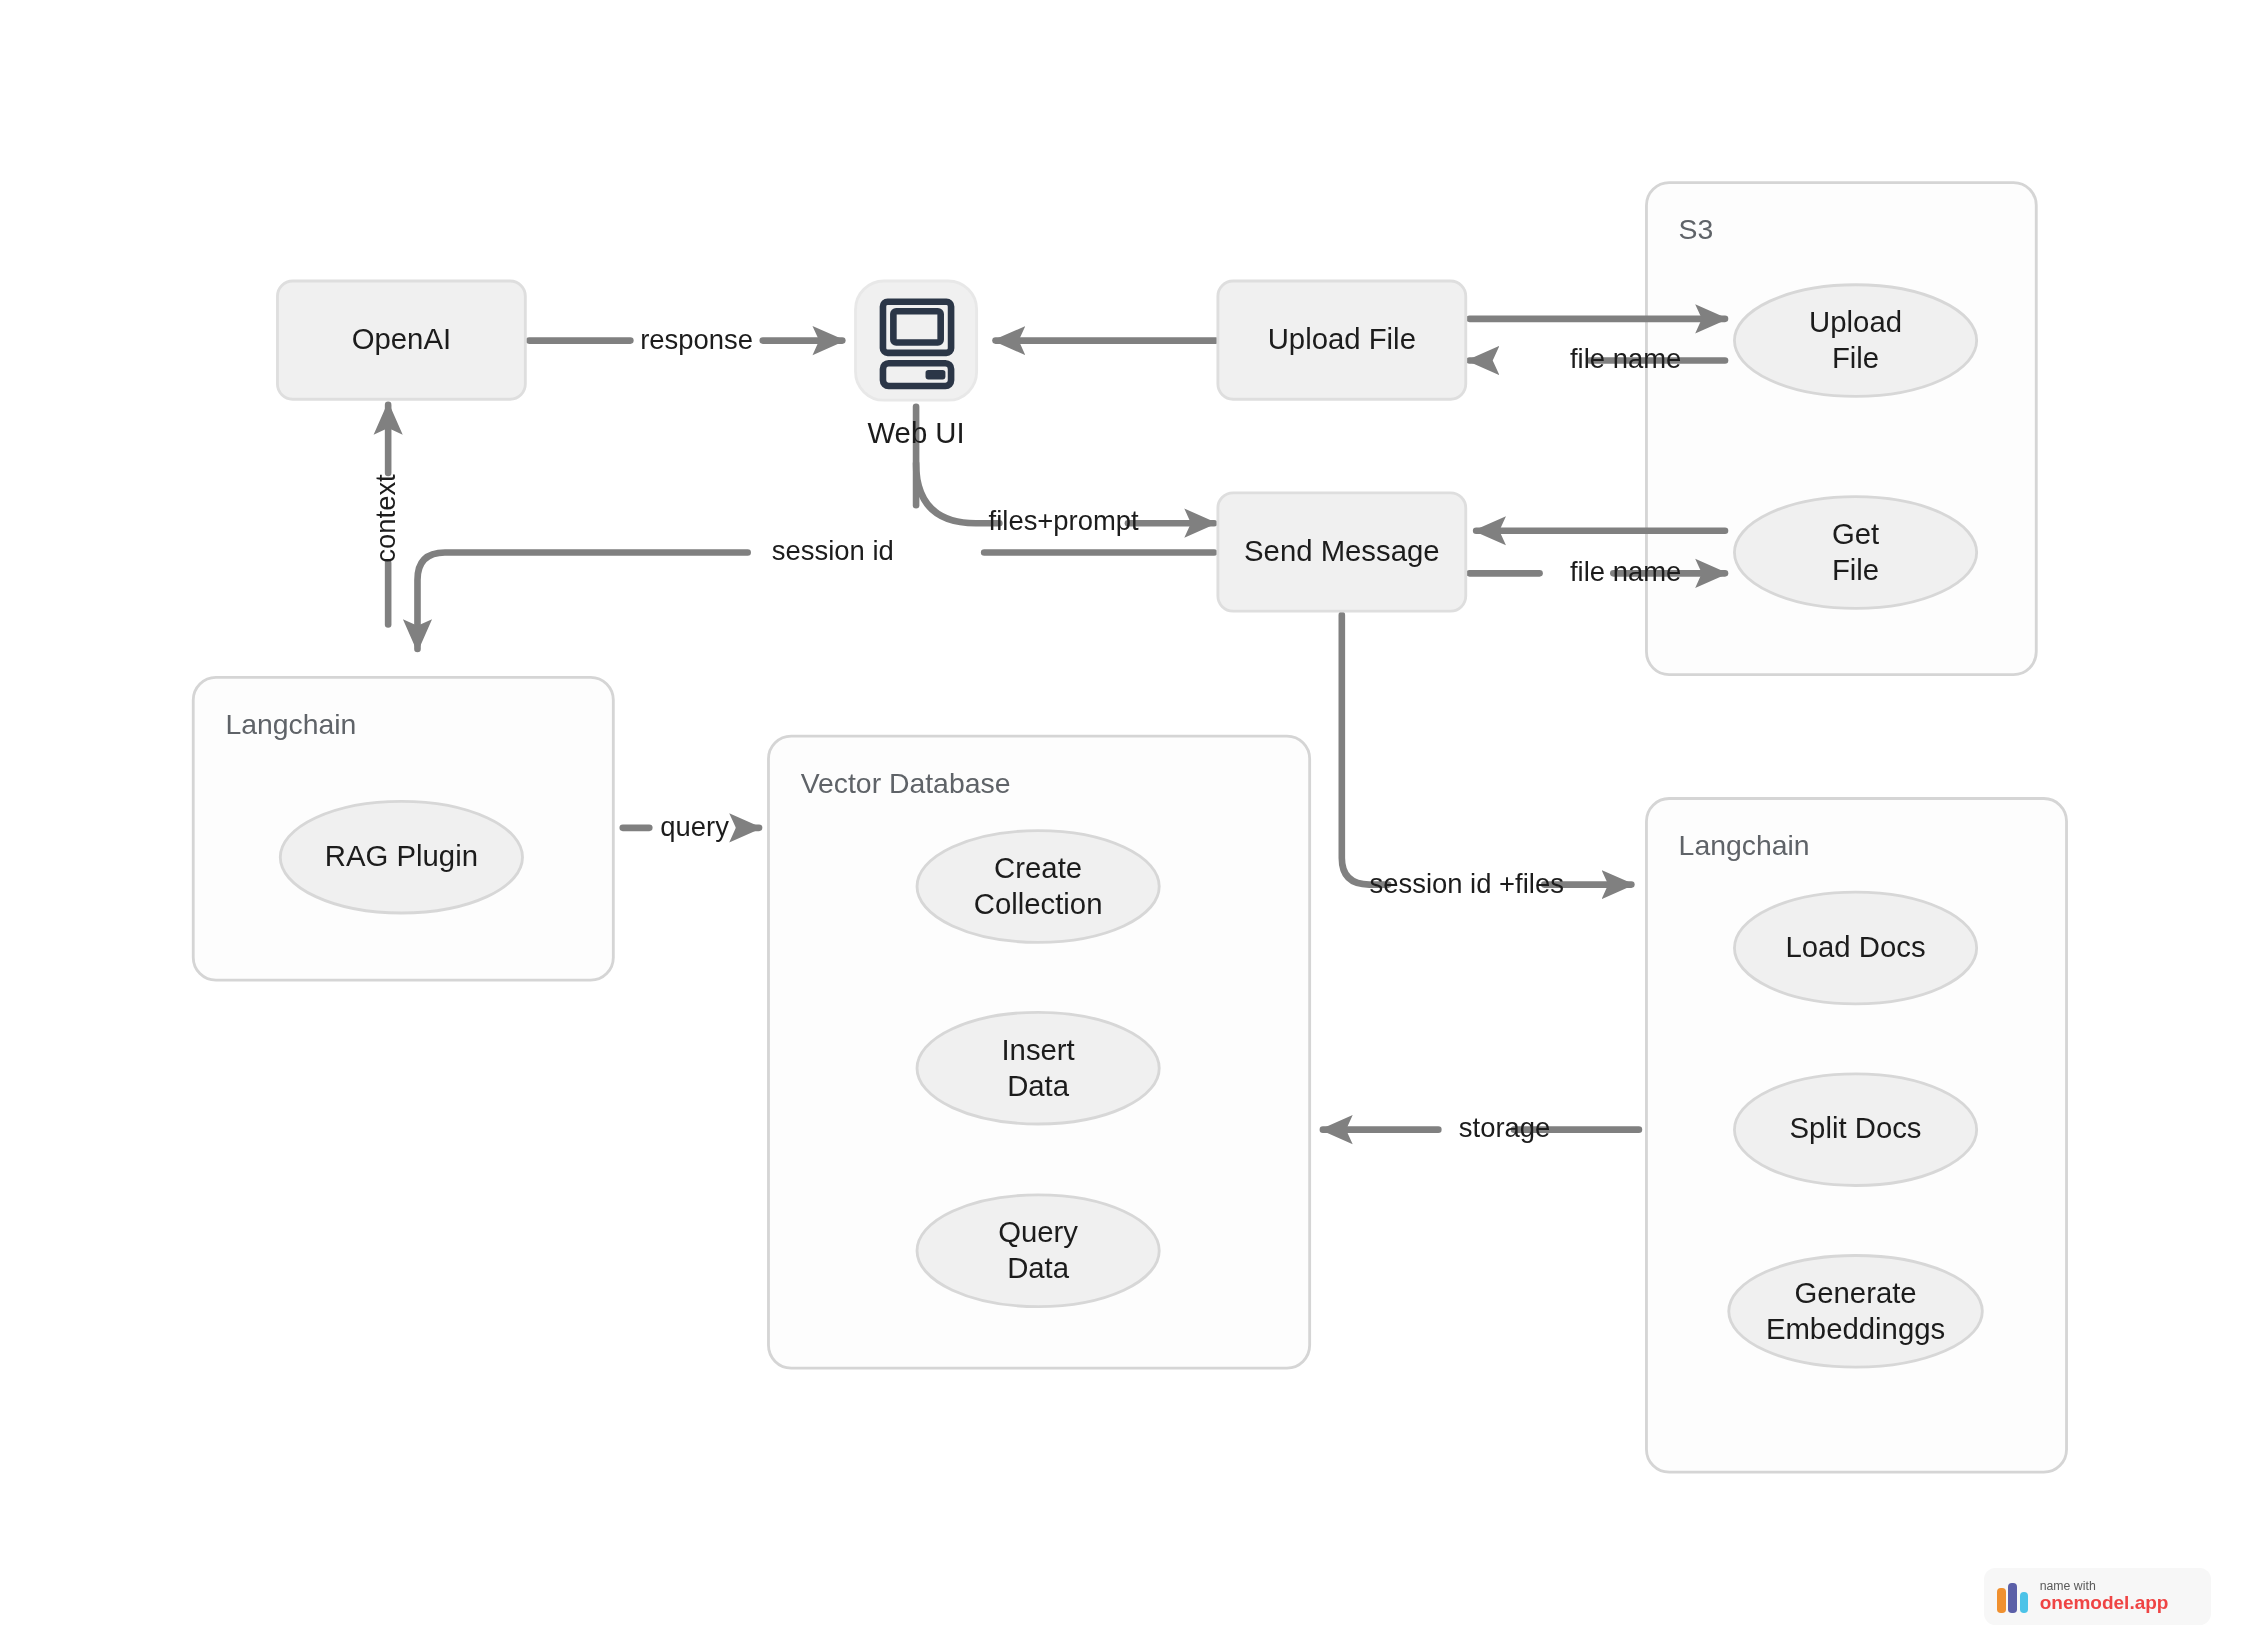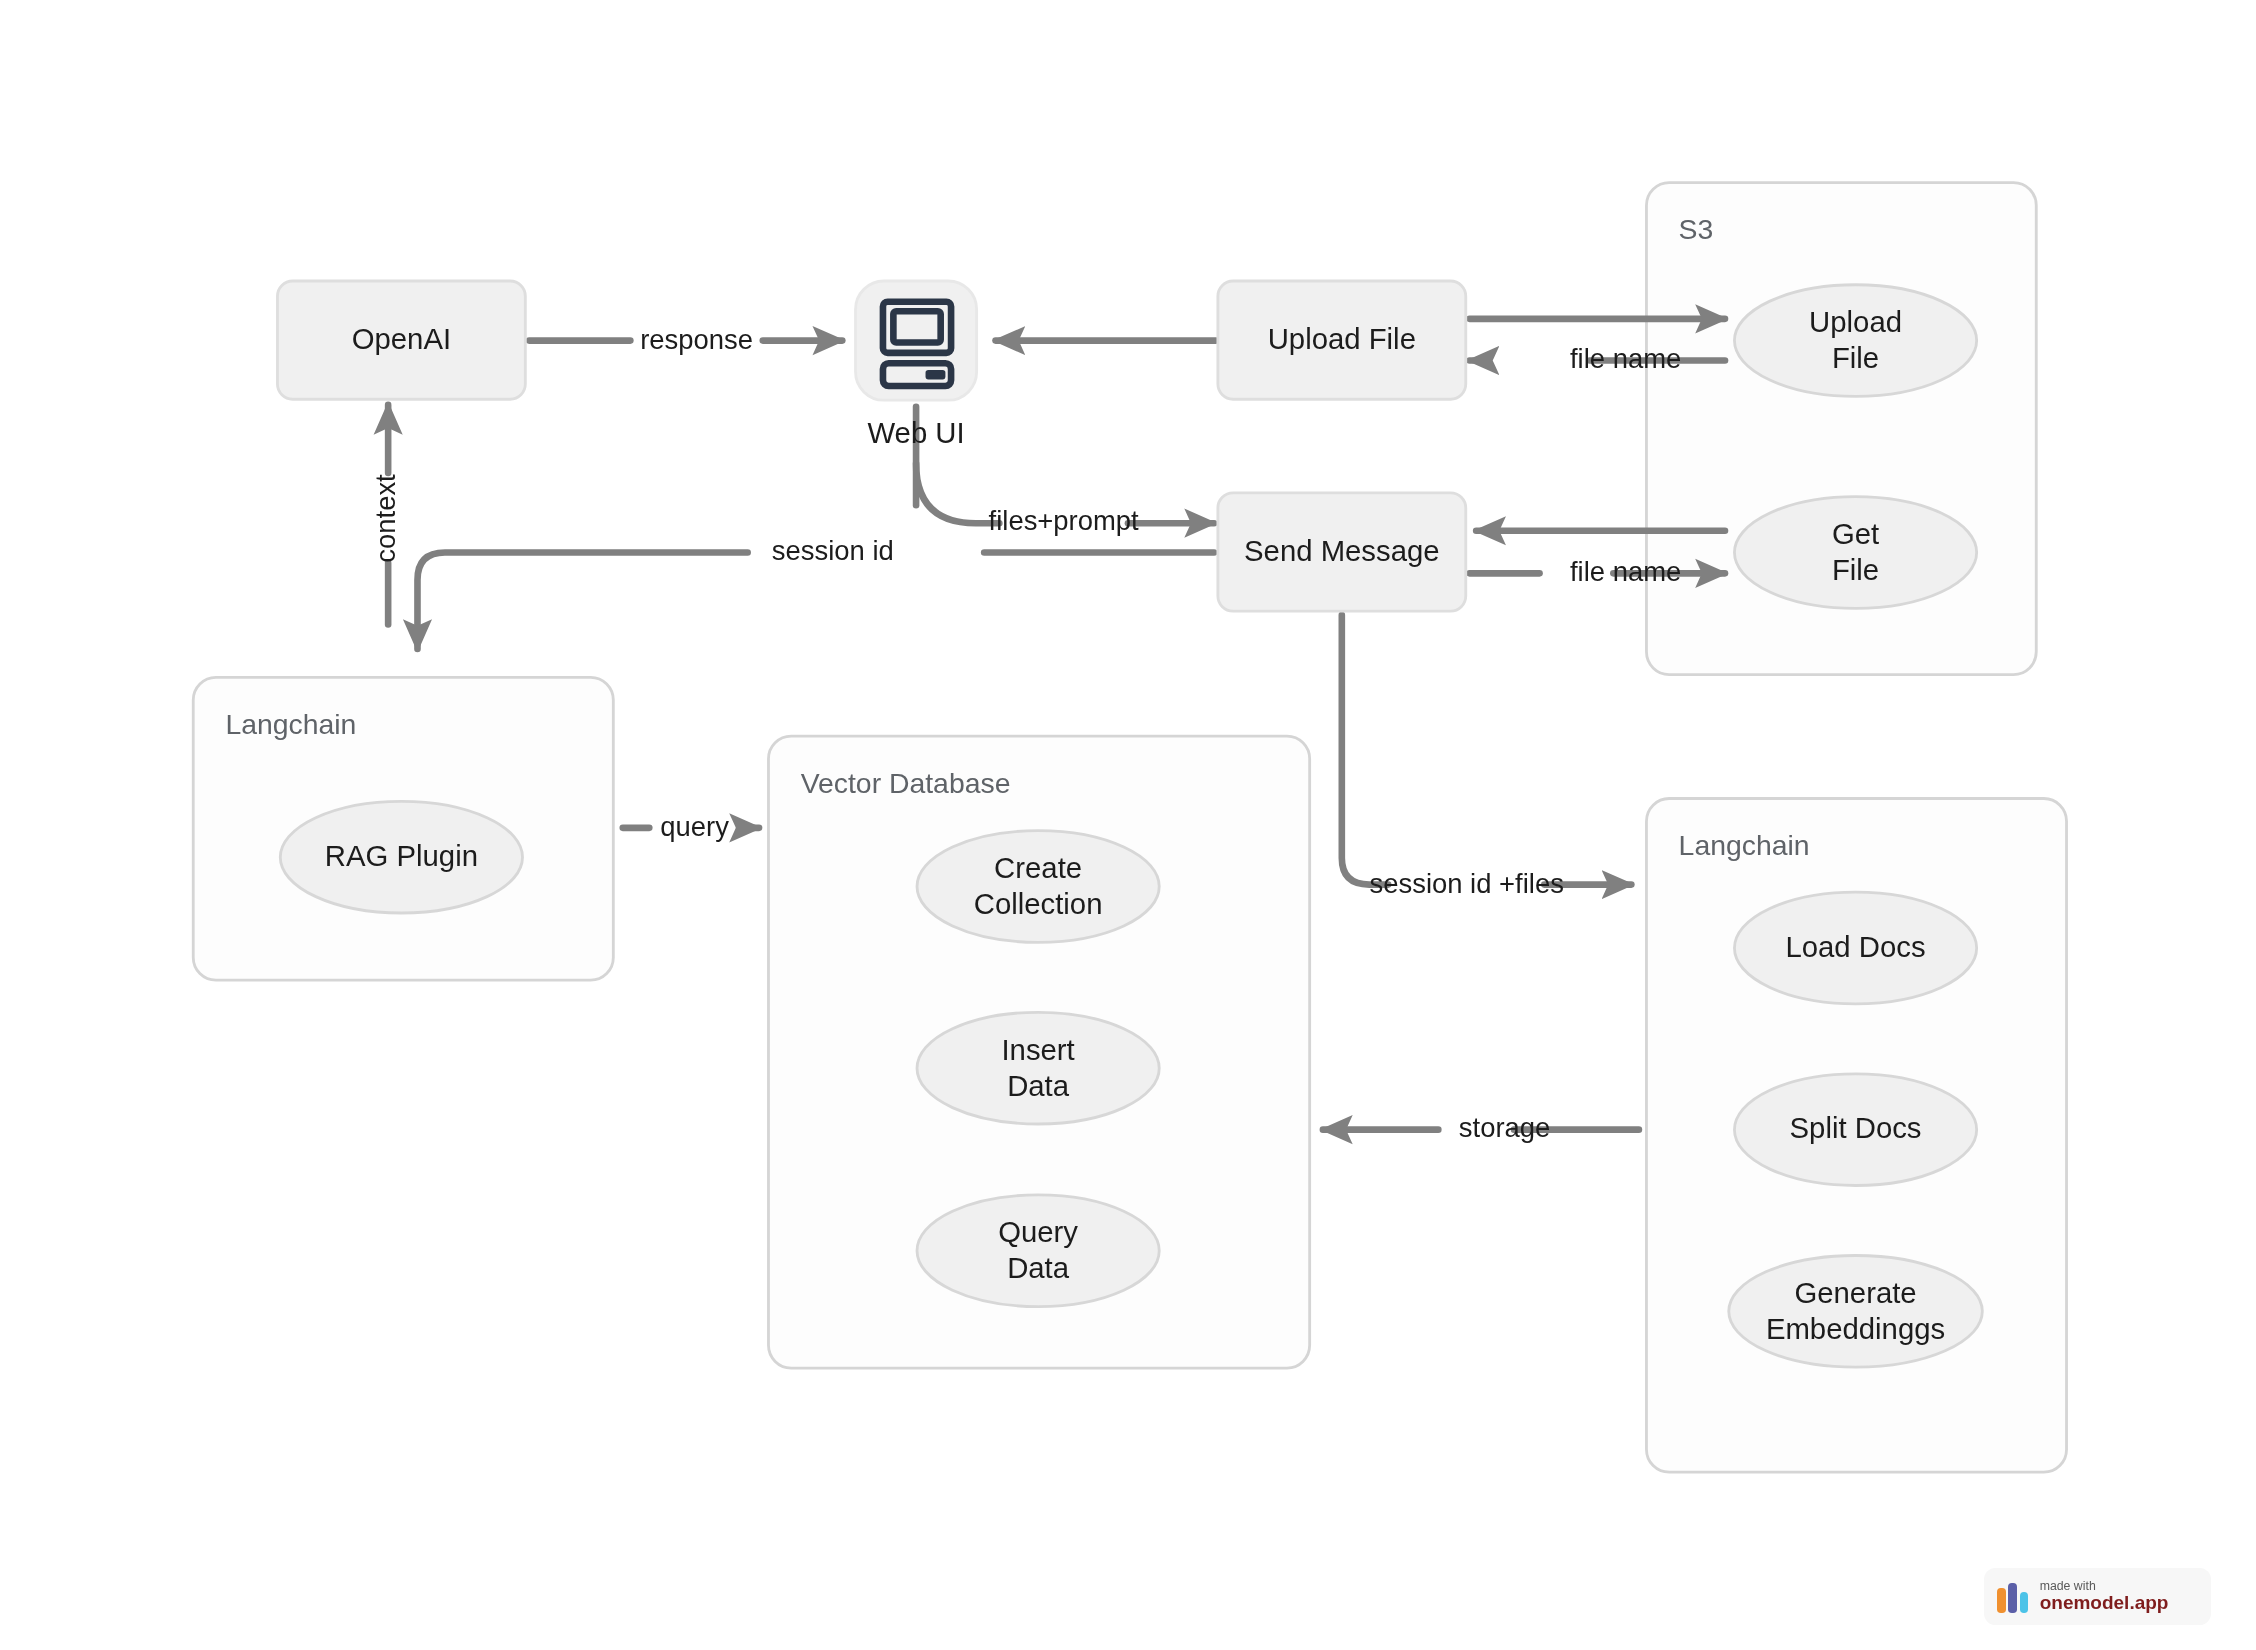--- a/index.html
+++ b/index.html
@@ -99,21 +99,21 @@
     box-sizing: border-box;
     gap: 11.4px;
   }
   #wm-logo { display: flex; align-items: flex-end; gap: 2.8px; height: 32px; }
   .wm-bar { border-radius: 3.8px; }
   .wm-bar-1 { width: 8.5px; height: 24.6px; }
   .wm-bar-2 { width: 8.5px; height: 30px; }
   .wm-bar-3 { width: 8.5px; height: 21px; }
   #wm-text { display: flex; flex-direction: column; line-height: 1.05; }
   #wm-made { font-size: 12.3px; color: #5a5a5a; font-family: "Liberation Sans", sans-serif; }
-  #wm-name { font-size: 19px; color: #7f1d1d; font-weight: bold; font-family: "Liberation Sans", sans-serif; }
+  #wm-name { font-size: 19px; color: #ef4444; font-weight: bold; font-family: "Liberation Sans", sans-serif; }
 </style>
 </head>
 <body>
 
 <svg id="canvas" viewBox="0 0 2384 1744">
   <defs>
     <marker id="arrow" viewBox="0 0 10 10" refX="9" refY="5" markerWidth="5" markerHeight="5" orient="auto-start-reverse">
       <path d="M 0 0.6 L 10 5 L 0 9.4 L 2 5 z" class="arrow-head"></path>
     </marker>
   </defs>
@@ -284,17 +284,17 @@
 
 </svg>
 
 <div id="watermark">
   <div id="wm-logo">
     <div class="wm-bar wm-bar-1" style="background: rgb(240, 144, 47);"></div>
     <div class="wm-bar wm-bar-2" style="background: rgb(91, 95, 168);"></div>
     <div class="wm-bar wm-bar-3" style="background: rgb(76, 195, 232);"></div>
   </div>
   <div id="wm-text">
-    <span id="wm-made">made with</span>
+    <span id="wm-made">name with</span>
     <span id="wm-name">onemodel.app</span>
   </div>
 </div>
 
 
 </body></html>

